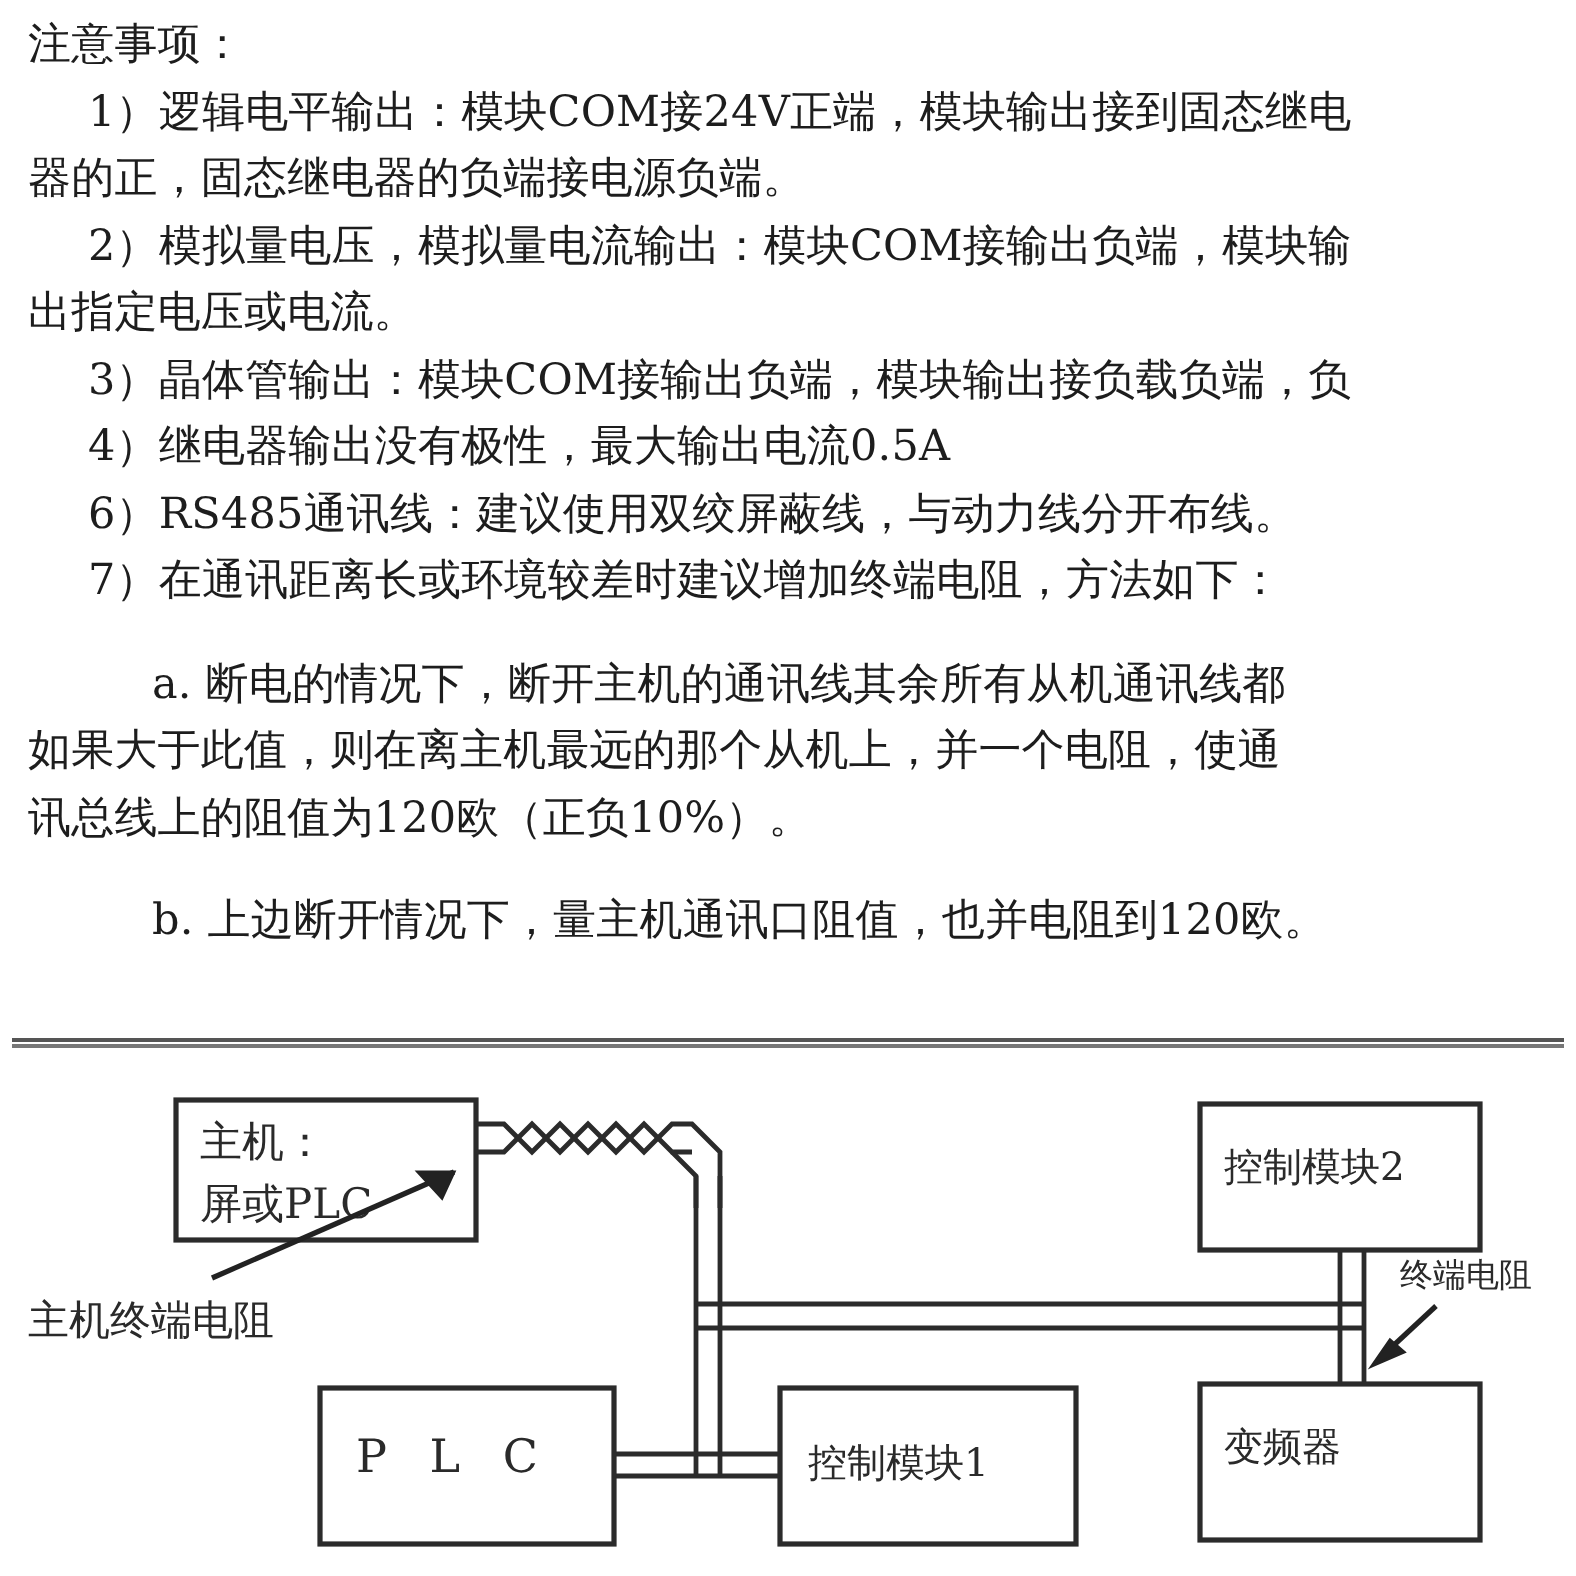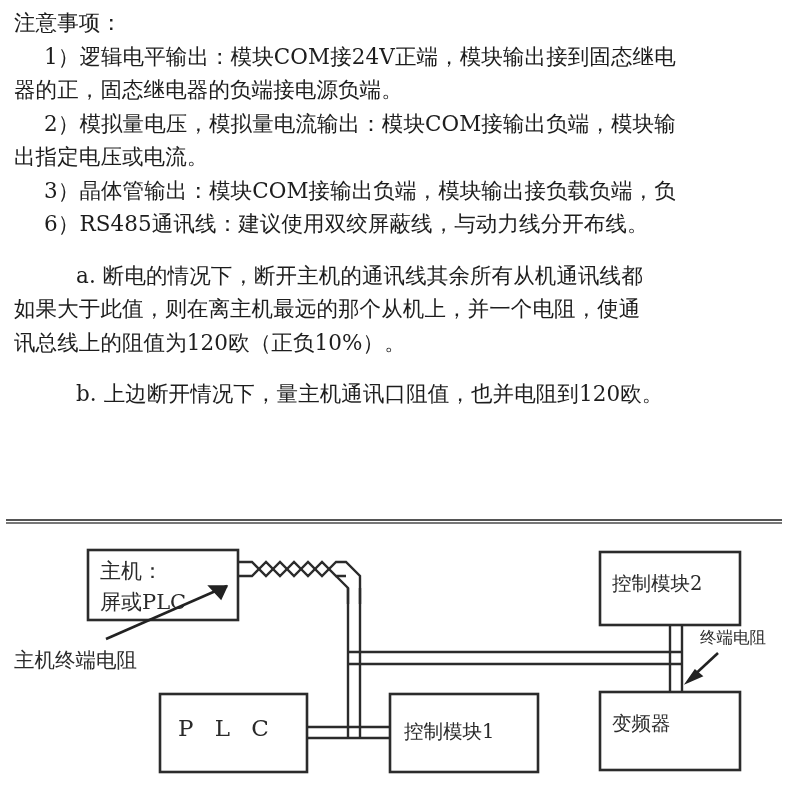--- a/index.html
+++ b/index.html
@@ -108,21 +108,23 @@
 </head>
 <body>
 
 <div id="notes-section">
   <div class="note-line indent-0">注意事项：</div>
   <div class="note-line indent-1">1）逻辑电平输出：模块COM接24V正端，模块输出接到固态继电</div>
   <div class="note-line indent-0">器的正，固态继电器的负端接电源负端。</div>
   <div class="note-line indent-1">2）模拟量电压，模拟量电流输出：模块COM接输出负端，模块输</div>
   <div class="note-line indent-0">出指定电压或电流。</div>
   <div class="note-line indent-1">3）晶体管输出：模块COM接输出负端，模块输出接负载负端，负</div>
+  <div class="note-line indent-1">4）继电器输出没有极性，最大输出电流0.5A</div>
   <div class="note-line indent-1">6）RS485通讯线：建议使用双绞屏蔽线，与动力线分开布线。</div>
+  <div class="note-line indent-1">7）在通讯距离长或环境较差时建议增加终端电阻，方法如下：</div>
   <div class="note-line indent-2">a. 断电的情况下，断开主机的通讯线其余所有从机通讯线都</div>
   <div class="note-line indent-0">如果大于此值，则在离主机最远的那个从机上，并一个电阻，使通</div>
   <div class="note-line indent-0">讯总线上的阻值为120欧（正负10%）。</div>
   <div class="note-line indent-2">b. 上边断开情况下，量主机通讯口阻值，也并电阻到120欧。</div>
 </div>
 
 <div id="section-divider"></div>
 
 <div id="wiring-diagram">
   <svg width="788" height="264" viewBox="0 0 788 264" xmlns="http://www.w3.org/2000/svg">

